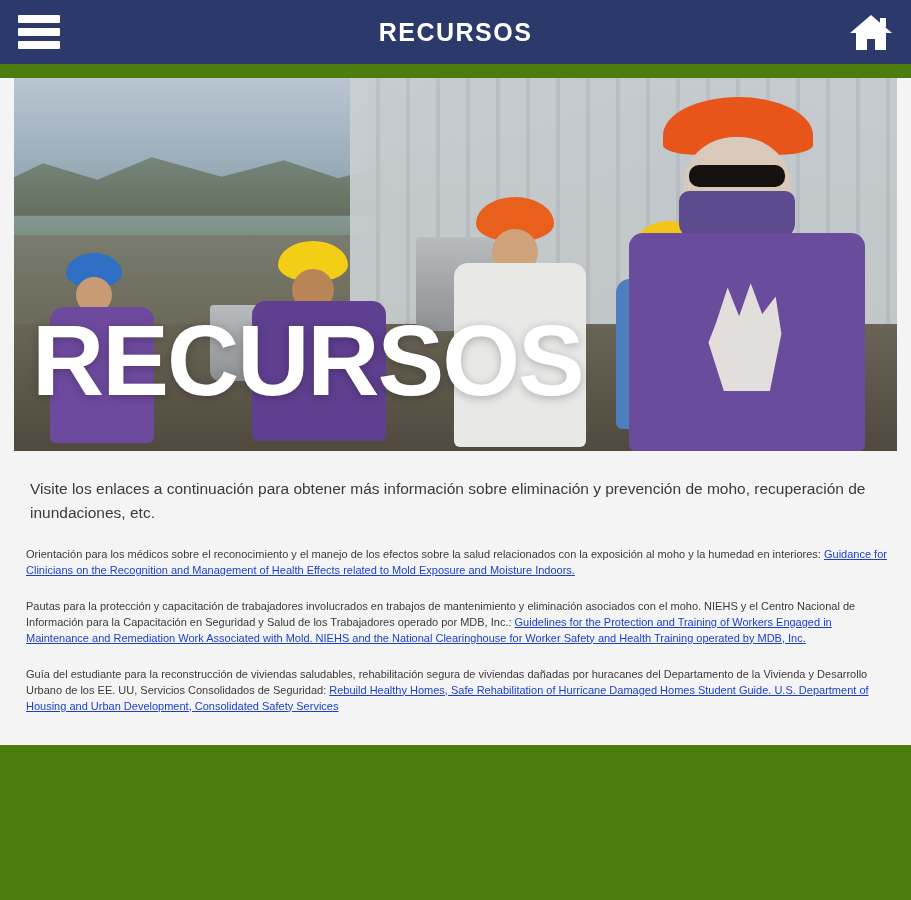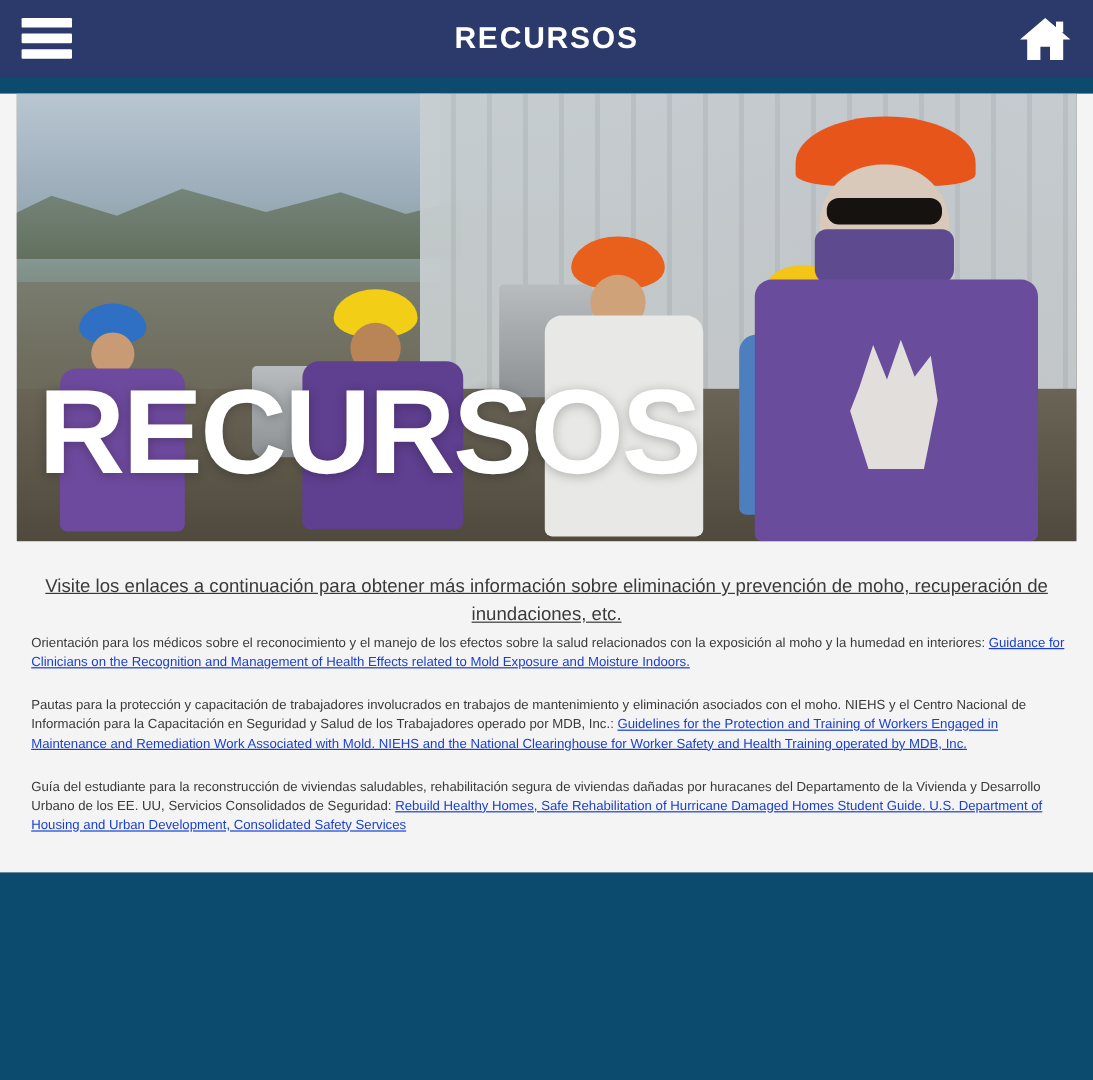--- a/index.html
+++ b/index.html
@@ -6,21 +6,21 @@
   html, body {
     margin: 0; padding: 0;
     width: 911px; height: 900px;
     overflow: hidden;
     background: #ffffff;
     font-family: "Liberation Sans", sans-serif;
   }
   .app {
     width: 911px; height: 900px;
     position: relative;
-    background: #0c4a6e;
+    background: #4d7c0f;
     overflow: hidden;
   }
 
   
   .header {
     height: 64px;
     background: #2b3a6b;
     display: flex;
     align-items: center;
     justify-content: space-between;
@@ -171,24 +171,23 @@
   }
 
   
   .content {
     padding: 18px 16px 10px 16px;
     color: #333333;
   }
   .intro {
     font-size: 15.5px;
     line-height: 1.55;
-    text-align: center;
+    text-align: left;
     color: #3a3a3a;
-    margin: 8px 14px 4px 14px;
-    text-decoration: underline;
+    margin: 8px 14px 22px 14px;
   }
   .section-heading {
     font-size: 15.5px;
     font-weight: bold;
     color: #222222;
     margin: 0 0 16px 4px;
   }
   .para {
     font-size: 11px;
     line-height: 1.45;

